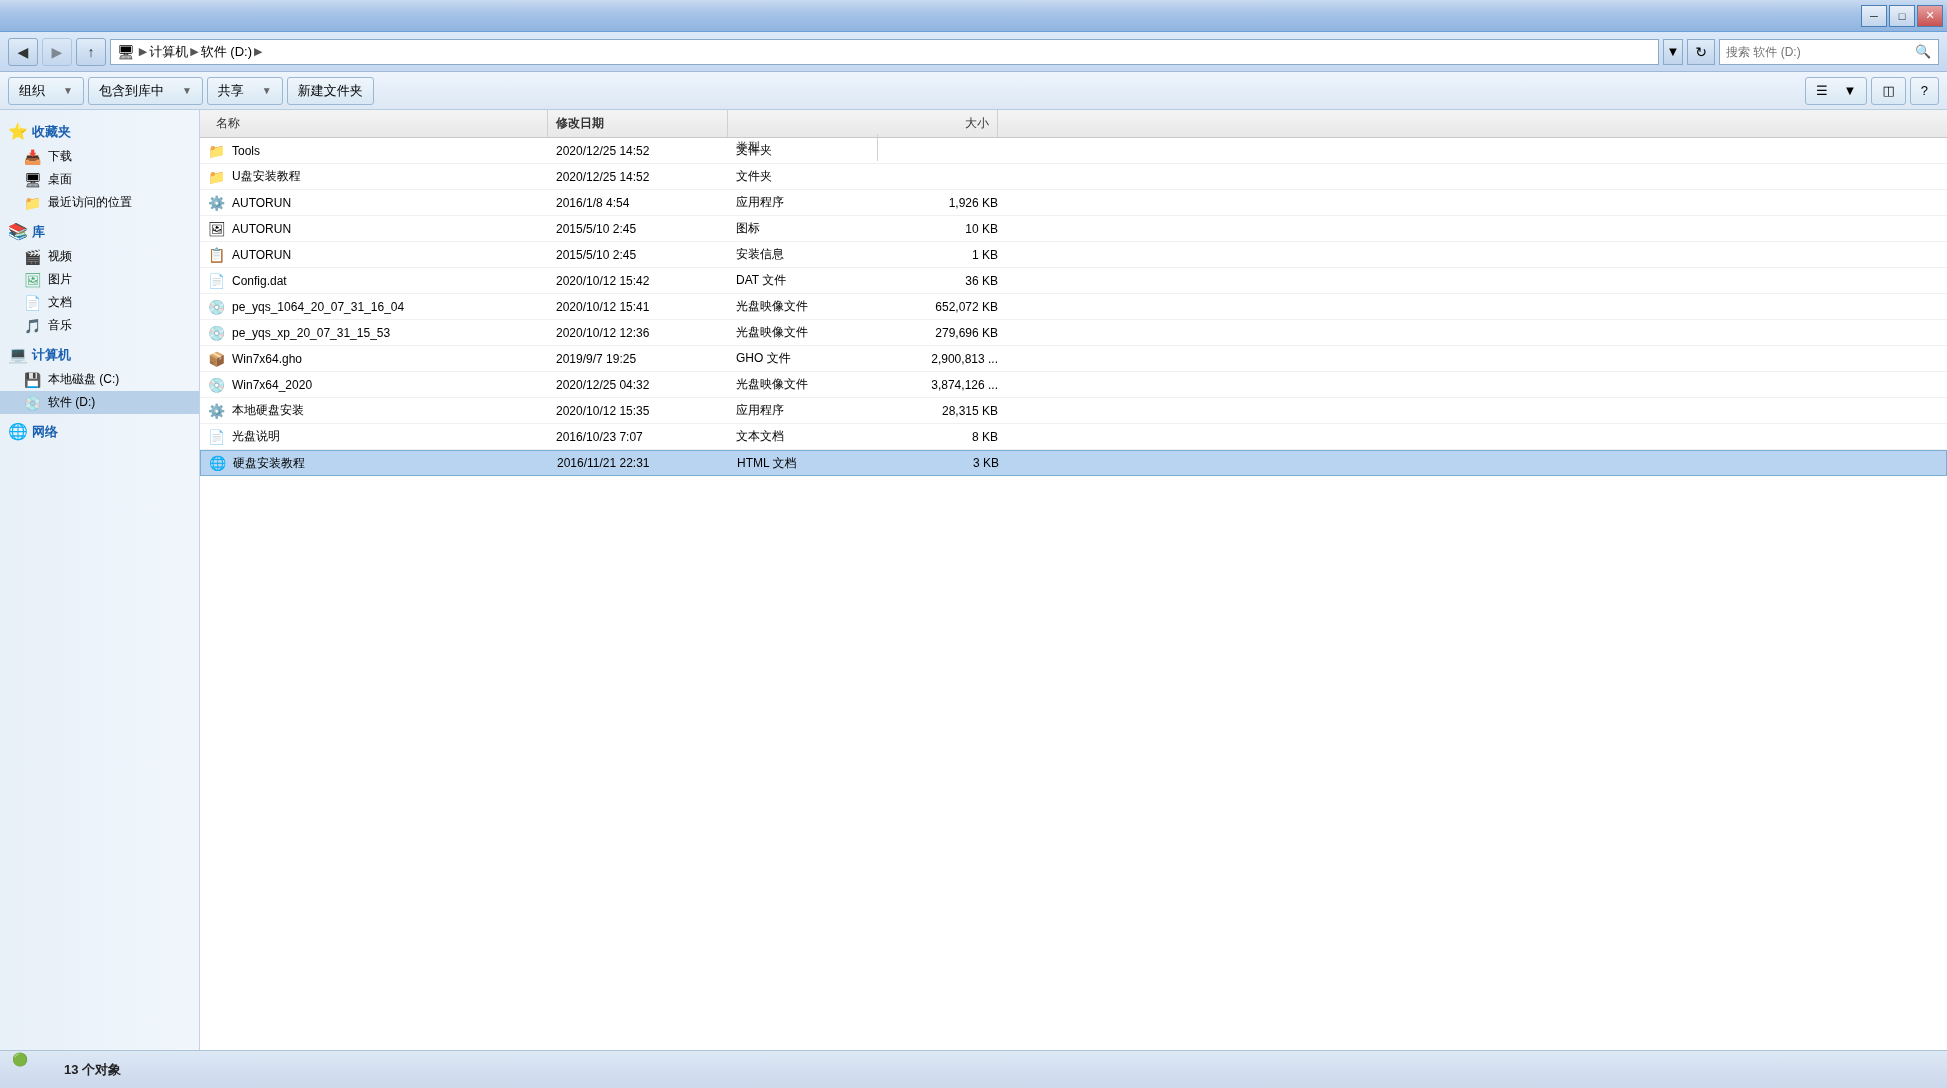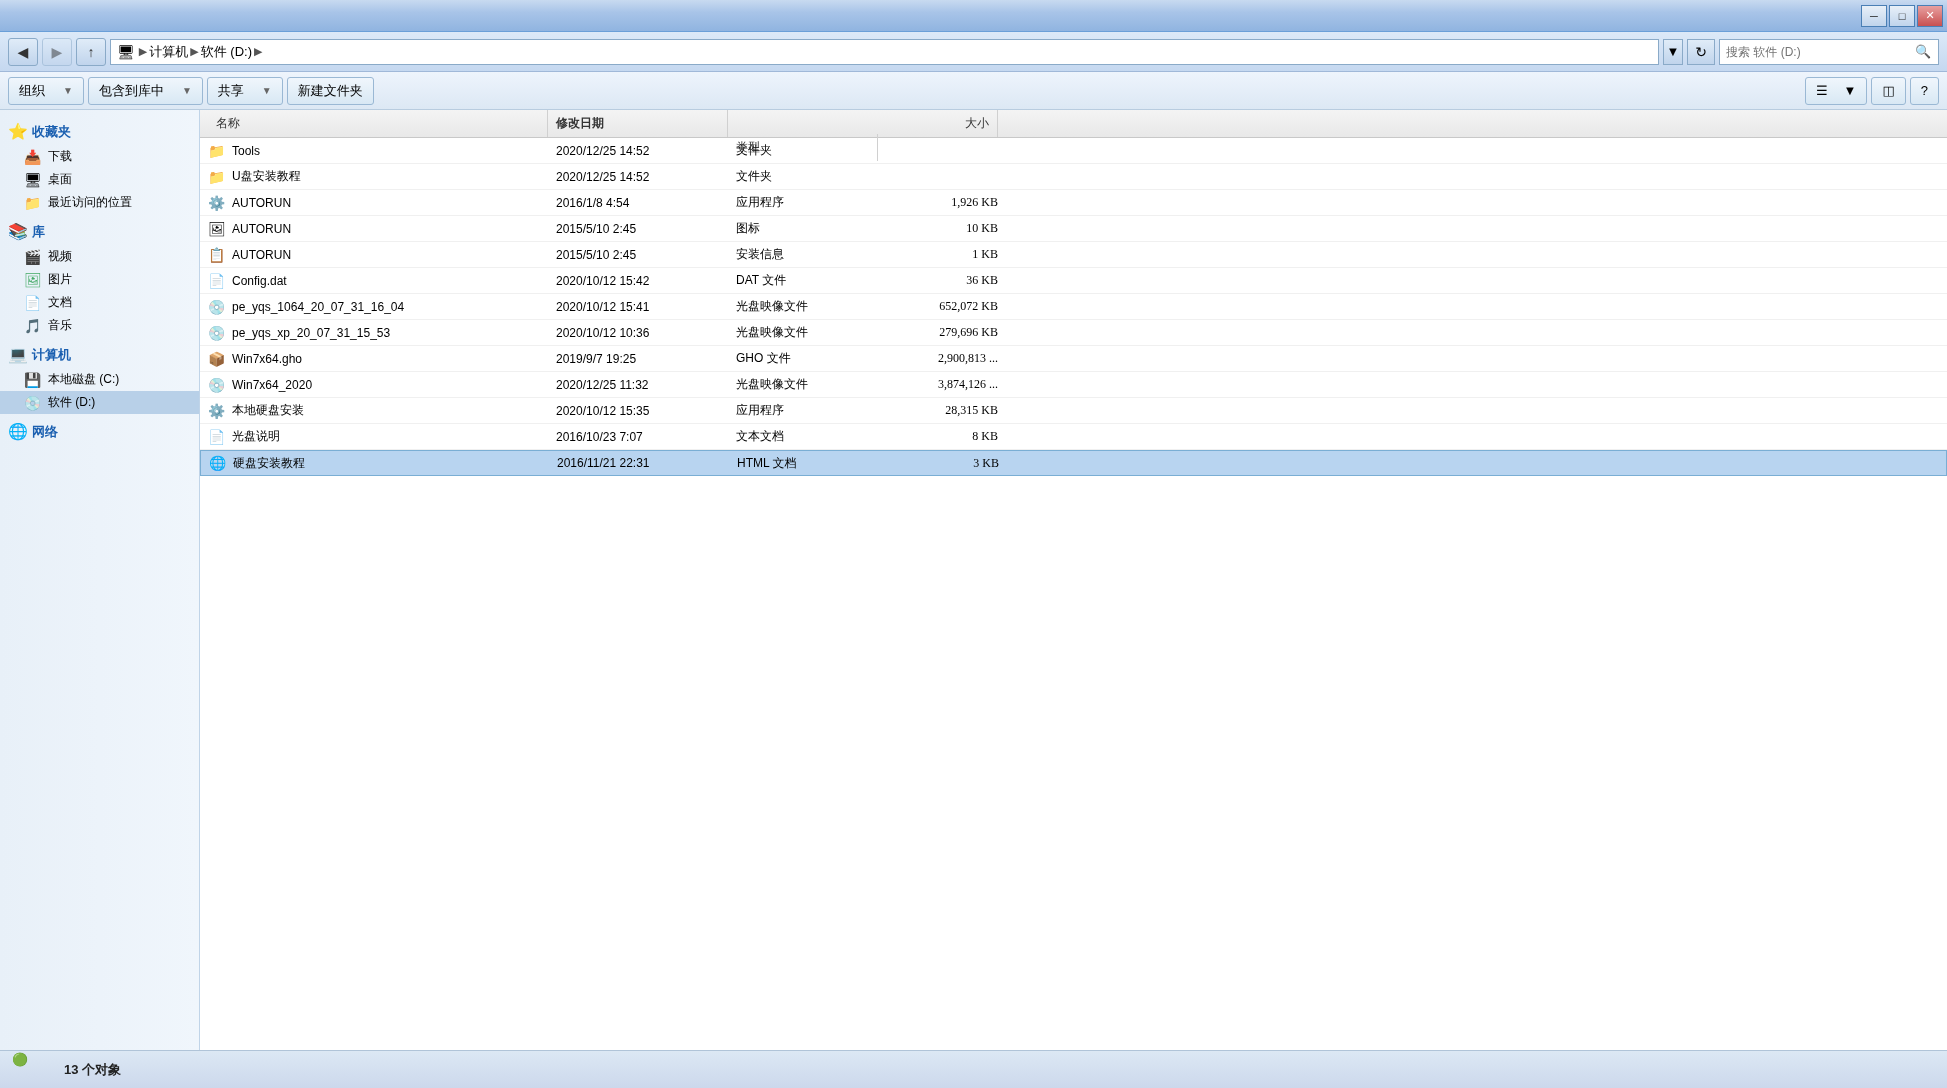--- a/index.html
+++ b/index.html
@@ -269,21 +269,21 @@
     .file-cell {
       font-size: 12px;
       display: flex;
       align-items: center;
       overflow: hidden;
       white-space: nowrap;
     }
     .file-cell.name { width: 340px; gap: 6px; }
     .file-cell.date { width: 180px; padding-left: 8px; }
     .file-cell.type { width: 150px; padding-left: 8px; }
-    .file-cell.size { width: 120px; padding-left: 8px; text-align: right; justify-content: flex-end; font-family: Liberation Serif, serif; }
+    .file-cell.size { width: 120px; padding-left: 8px; text-align: right; justify-content: flex-end; }
     .file-icon {
       font-size: 14px;
       width: 18px;
       flex-shrink: 0;
     }
 
     
     .status-bar {
       height: 38px;
       background: linear-gradient(to bottom, #dce8f4, #ccd8ec);
@@ -519,39 +519,39 @@
       </div>
       <div class="file-cell date">2020/10/12 15:41</div>
       <div class="file-cell type">光盘映像文件</div>
       <div class="file-cell size">652,072 KB</div>
     </div>
         <div class="file-row">
       <div class="file-cell name">
         <span class="file-icon">💿</span>
         <span>pe_yqs_xp_20_07_31_15_53</span>
       </div>
-      <div class="file-cell date">2020/10/12 10:36</div>
+      <div class="file-cell date">2020/10/12 12:36</div>
       <div class="file-cell type">光盘映像文件</div>
       <div class="file-cell size">279,696 KB</div>
     </div>
         <div class="file-row">
       <div class="file-cell name">
         <span class="file-icon">📦</span>
         <span>Win7x64.gho</span>
       </div>
       <div class="file-cell date">2019/9/7 19:25</div>
       <div class="file-cell type">GHO 文件</div>
       <div class="file-cell size">2,900,813 ...</div>
     </div>
         <div class="file-row">
       <div class="file-cell name">
         <span class="file-icon">💿</span>
         <span>Win7x64_2020</span>
       </div>
-      <div class="file-cell date">2020/12/25 11:32</div>
+      <div class="file-cell date">2020/12/25 04:32</div>
       <div class="file-cell type">光盘映像文件</div>
       <div class="file-cell size">3,874,126 ...</div>
     </div>
         <div class="file-row">
       <div class="file-cell name">
         <span class="file-icon">⚙️</span>
         <span>本地硬盘安装</span>
       </div>
       <div class="file-cell date">2020/10/12 15:35</div>
       <div class="file-cell type">应用程序</div>

